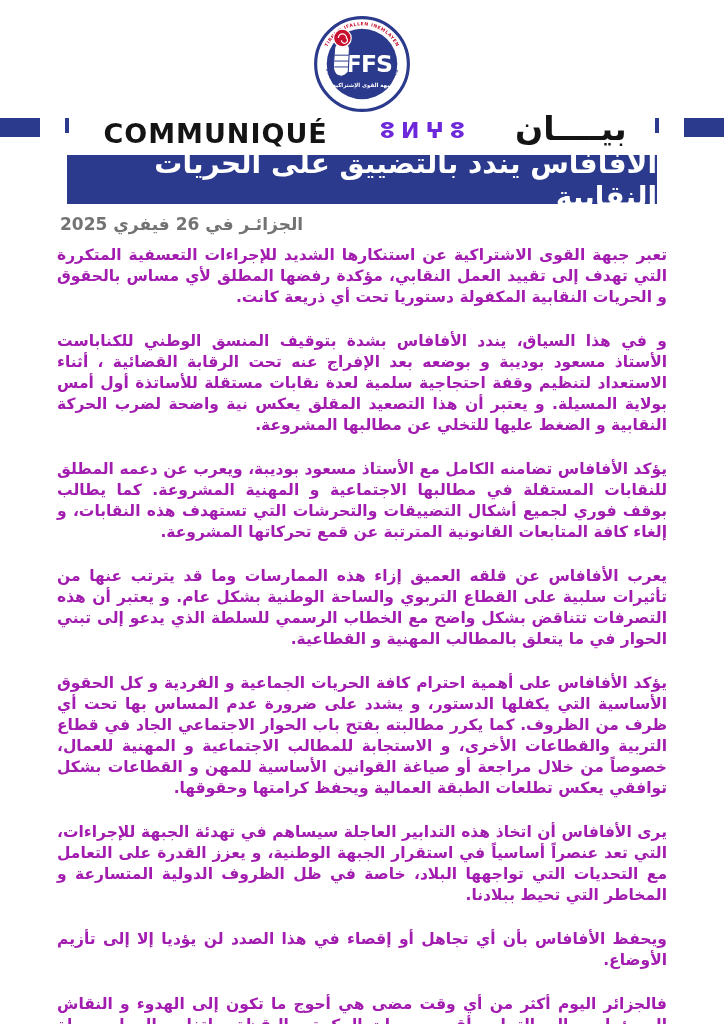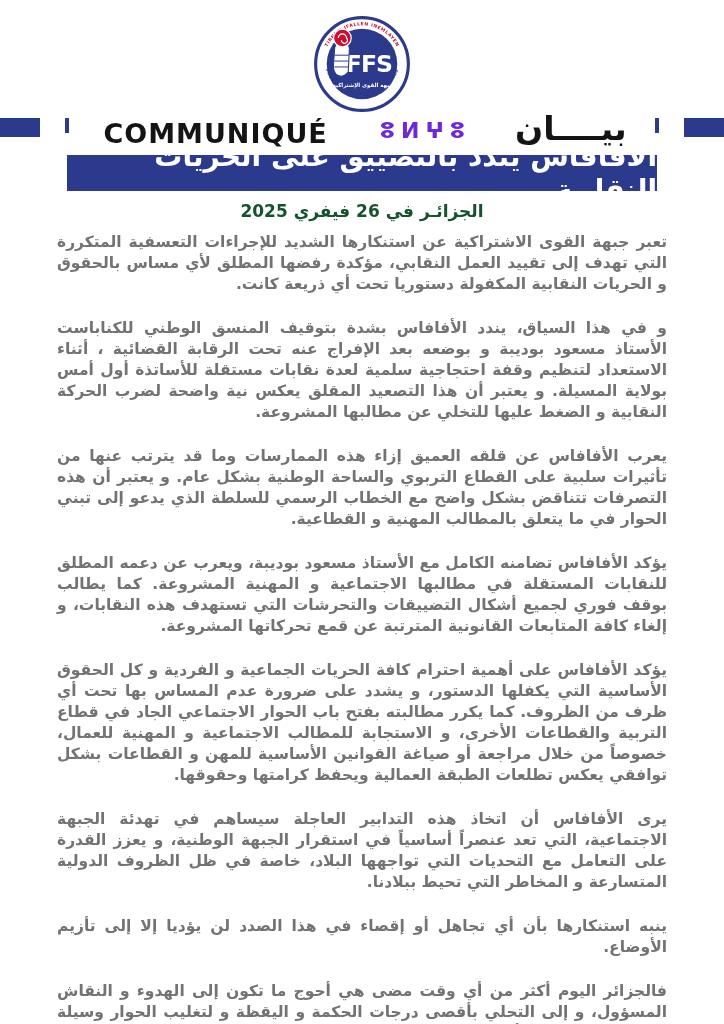--- a/index.html
+++ b/index.html
@@ -34,37 +34,37 @@
     font-family: "DejaVu Sans", sans-serif;
   }
   .bayan-label {
     margin-left: 30px; margin-right: 14px;
     font-size: 33px; font-weight: bold; color: #141414;
     direction: rtl; line-height: 22px;
   }
 
   
   .title-banner {
-    margin: 15px auto 0; width: 590px; height: 36px;
+    margin: 15px auto 0; width: 590px; height: 49px;
     background: #2b3a8c; color: #ffffff;
     display: flex; align-items: center; justify-content: center;
     direction: rtl; font-size: 28px; font-weight: bold;
   }
 
   
   .dateline {
-    margin: 10px 60px 5px; direction: rtl; text-align: center;
-    font-size: 17px; font-weight: bold; color: #14532d;
+    margin: 10px 60px 5px; direction: rtl; text-align: left;
+    font-size: 17px; font-weight: bold; color: #737373;
   }
 
   
   .content { margin: 11px 57px 0; direction: rtl; }
   .para {
     font-size: 15.5px; line-height: 21px; font-weight: bold;
-    color: #737373;
+    color: #a21caf;
     text-align: justify; text-align-last: right;
   }
   .para + .para { margin-top: 23px; }
 </style>
 </head>
 <body>
 
 <div class="page">
 
   <div class="logo-wrap">
@@ -102,21 +102,21 @@
     <div class="mast-bar bar-r"></div>
   </div>
 
   <div class="title-banner">الأفافاس يندد بالتضييق على الحريات النقابية</div>
 
   <div class="dateline">الجزائـر في 26 فيفري 2025</div>
 
   <div class="content">
     <p class="para">تعبر جبهة القوى الاشتراكية عن استنكارها الشديد للإجراءات التعسفية المتكررة التي تهدف إلى تقييد العمل النقابي، مؤكدة رفضها المطلق لأي مساس بالحقوق و الحريات النقابية المكفولة دستوريا تحت أي ذريعة كانت.</p>
     <p class="para">و في هذا السياق، يندد الأفافاس بشدة بتوقيف المنسق الوطني للكناباست الأستاذ مسعود بوديبة و بوضعه بعد الإفراج عنه تحت الرقابة القضائية ، أثناء الاستعداد لتنظيم وقفة احتجاجية سلمية لعدة نقابات مستقلة للأساتذة أول أمس بولاية المسيلة. و يعتبر أن هذا التصعيد المقلق يعكس نية واضحة لضرب الحركة النقابية و الضغط عليها للتخلي عن مطالبها المشروعة.</p>
+    <p class="para">يؤكد الأفافاس تضامنه الكامل مع الأستاذ مسعود بوديبة، ويعرب عن دعمه المطلق للنقابات المستقلة في مطالبها الاجتماعية و المهنية المشروعة. كما يطالب بوقف فوري لجميع أشكال التضييقات والتحرشات التي تستهدف هذه النقابات، و إلغاء كافة المتابعات القانونية المترتبة عن قمع تحركاتها المشروعة.</p>
     <p class="para">يعرب الأفافاس عن قلقه العميق إزاء هذه الممارسات وما قد يترتب عنها من تأثيرات سلبية على القطاع التربوي والساحة الوطنية بشكل عام. و يعتبر أن هذه التصرفات تتناقض بشكل واضح مع الخطاب الرسمي للسلطة الذي يدعو إلى تبني الحوار في ما يتعلق بالمطالب المهنية و القطاعية.</p>
-    <p class="para">يؤكد الأفافاس تضامنه الكامل مع الأستاذ مسعود بوديبة، ويعرب عن دعمه المطلق للنقابات المستقلة في مطالبها الاجتماعية و المهنية المشروعة. كما يطالب بوقف فوري لجميع أشكال التضييقات والتحرشات التي تستهدف هذه النقابات، و إلغاء كافة المتابعات القانونية المترتبة عن قمع تحركاتها المشروعة.</p>
     <p class="para">يؤكد الأفافاس على أهمية احترام كافة الحريات الجماعية و الفردية و كل الحقوق الأساسية التي يكفلها الدستور، و يشدد على ضرورة عدم المساس بها تحت أي ظرف من الظروف. كما يكرر مطالبته بفتح باب الحوار الاجتماعي الجاد في قطاع التربية والقطاعات الأخرى، و الاستجابة للمطالب الاجتماعية و المهنية للعمال، خصوصاً من خلال مراجعة أو صياغة القوانين الأساسية للمهن و القطاعات بشكل توافقي يعكس تطلعات الطبقة العمالية ويحفظ كرامتها وحقوقها.</p>
-    <p class="para">يرى الأفافاس أن اتخاذ هذه التدابير العاجلة سيساهم في تهدئة الجبهة الاجتماعية، التي تعد عنصراً أساسياً في استقرار الجبهة الوطنية، و يعزز القدرة على التعامل مع التحديات التي تواجهها البلاد، خاصة في ظل الظروف الدولية المتسارعة و المخاطر التي تحيط ببلادنا.</p>
-    <p class="para">ينبه استنكارها بأن أي تجاهل أو إقصاء في هذا الصدد لن يؤديا إلا إلى تأزيم الأوضاع.</p>
+    <p class="para">يرى الأفافاس أن اتخاذ هذه التدابير العاجلة سيساهم في تهدئة الجبهة للإجراءات، التي تعد عنصراً أساسياً في استقرار الجبهة الوطنية، و يعزز القدرة على التعامل مع التحديات التي تواجهها البلاد، خاصة في ظل الظروف الدولية المتسارعة و المخاطر التي تحيط ببلادنا.</p>
+    <p class="para">ويحفظ الأفافاس بأن أي تجاهل أو إقصاء في هذا الصدد لن يؤديا إلا إلى تأزيم الأوضاع.</p>
     <p class="para">فالجزائر اليوم أكثر من أي وقت مضى هي أحوج ما تكون إلى الهدوء و النقاش المسؤول، و إلى التحلي بأقصى درجات الحكمة و اليقظة و لتغليب الحوار وسيلة حضارية بدل القمع أو الفوضى لتجاوز الاختلافات و تجسيد المطالب المشروعة و إلى تحرير مساحات النقاش و التعبير لإبراز الانشغالات و الأخذ بالمساهمات الوطنية الصادقة .</p>
   </div>
 
 </div>
 
 </body></html>

